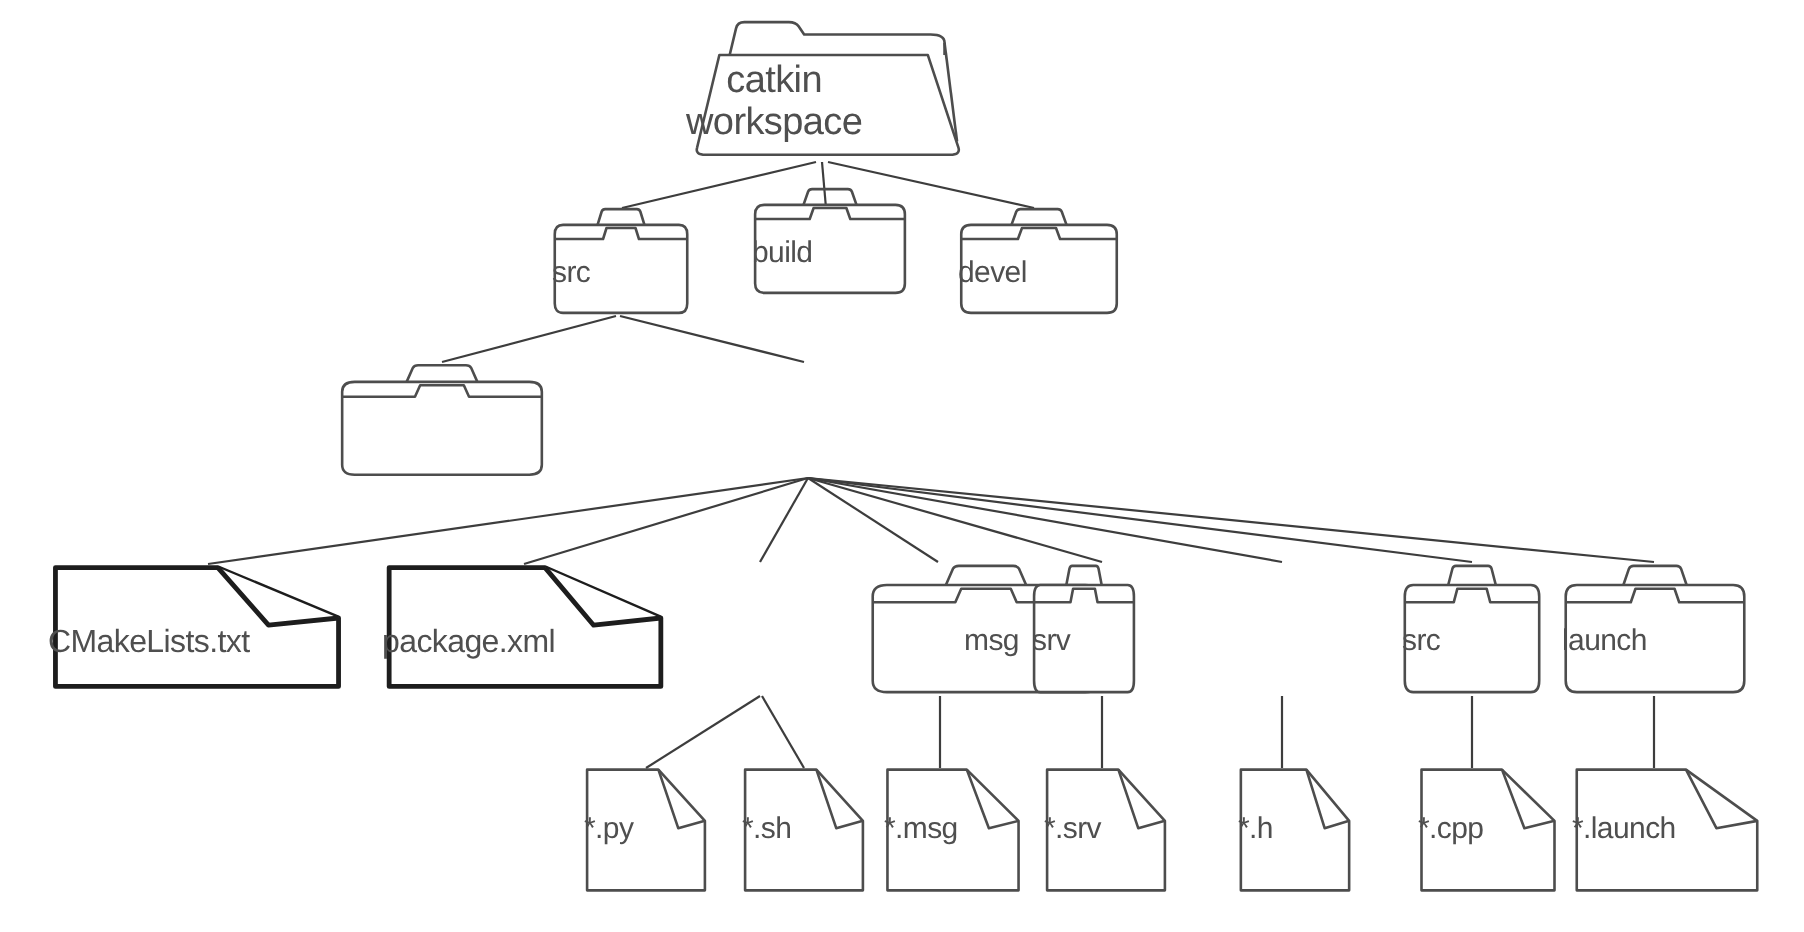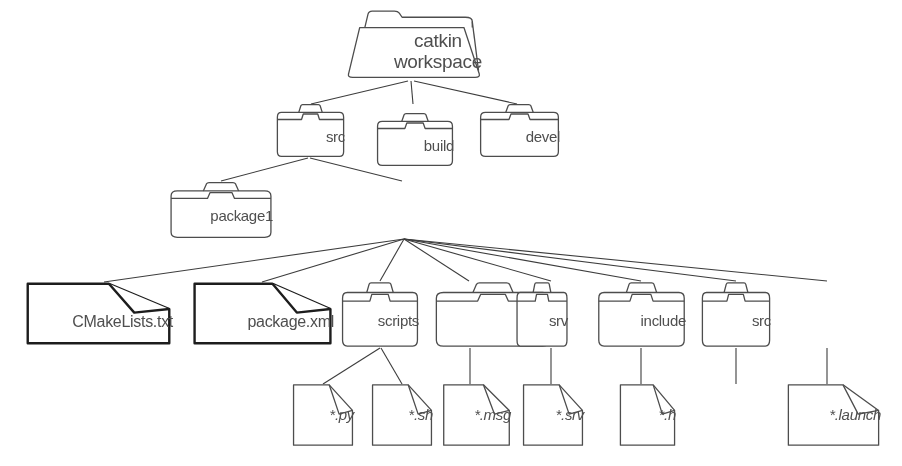--- a/index.html
+++ b/index.html
@@ -3,32 +3,32 @@
 <meta charset="utf-8">
 <style>
   html,body{margin:0;padding:0;}
   body{
     width:902px;height:466px;position:relative;background:#ffffff;
     font-family:"Liberation Sans", sans-serif;overflow:hidden;
   }
   #canvas{position:absolute;inset:0;width:902px;height:466px;}
   #edges{position:absolute;left:0;top:0;z-index:1;}
   #edges line{stroke:#3d3d3d;stroke-width:1.1;}
-  .node{position:absolute;z-index:2;display:flex;align-items:center;justify-content:flex-end;}
+  .node{position:absolute;z-index:2;display:flex;align-items:center;justify-content:flex-start;}
   .node svg{position:absolute;inset:0;width:100%;height:100%;overflow:visible;}
   .s{fill:#ffffff;stroke:#4d4d4d;stroke-width:1.3;stroke-linejoin:round;vector-effect:non-scaling-stroke;}
   .sn{fill:none;stroke:#4d4d4d;stroke-width:1.3;stroke-linejoin:round;vector-effect:non-scaling-stroke;}
   .sb{fill:#ffffff;stroke:#1d1d1d;stroke-width:2.4;stroke-linejoin:round;vector-effect:non-scaling-stroke;}
   .label{
     position:relative;z-index:3;color:#4f4f4f;font-weight:300;
     font-size:15px;line-height:1.12;text-align:center;white-space:pre-line;
     letter-spacing:-0.3px;
   }
   .folder .label{margin-top:13px;}
-  .file .label{font-style:italic;}
+  .file .label{}
   .file-bold .label{margin-top:16px;font-size:16px;}
   .open-folder .label{margin-top:12px;font-size:19px;}
   #watermark{
     position:absolute;right:18px;bottom:3px;z-index:4;
     color:#c9afaf;font-size:19px;letter-spacing:0.5px;
   }
 </style>
 </head>
 <body>
 
@@ -69,21 +69,21 @@
 
   <div class="node folder" style="left:276px;top:103px;width:69px;height:55px;">
     <svg viewBox="0 0 100 70" preserveAspectRatio="none">
       <path class="s" d="M8,12 H92 Q98,12 98,18 V62 Q98,68 92,68 H8 Q2,68 2,62 V18 Q2,12 8,12 Z"></path>
       <path class="sn" d="M33,12 L36,3.5 Q36.7,2 38.5,2 H61.5 Q63.3,2 64,3.5 L67,12"></path>
       <path class="sn" d="M2,21 H37 L39.5,14 H60.5 L63,21 H98"></path>
     </svg>
     <span class="label">src</span>
   </div>
 
-  <div class="node folder" style="left:376px;top:112px;width:78px;height:55px;">
+  <div class="node folder" style="left:376px;top:93px;width:78px;height:55px;">
     <svg viewBox="0 0 100 70" preserveAspectRatio="none">
       <path class="s" d="M8,12 H92 Q98,12 98,18 V62 Q98,68 92,68 H8 Q2,68 2,62 V18 Q2,12 8,12 Z"></path>
       <path class="sn" d="M33,12 L36,3.5 Q36.7,2 38.5,2 H61.5 Q63.3,2 64,3.5 L67,12"></path>
       <path class="sn" d="M2,21 H37 L39.5,14 H60.5 L63,21 H98"></path>
     </svg>
     <span class="label">build</span>
   </div>
 
   <div class="node folder" style="left:479px;top:103px;width:81px;height:55px;">
     <svg viewBox="0 0 100 70" preserveAspectRatio="none">
@@ -93,85 +93,76 @@
     </svg>
     <span class="label">devel</span>
   </div>
 
   <div class="node folder" style="left:169px;top:181px;width:104px;height:58px;">
     <svg viewBox="0 0 100 70" preserveAspectRatio="none">
       <path class="s" d="M8,12 H92 Q98,12 98,18 V62 Q98,68 92,68 H8 Q2,68 2,62 V18 Q2,12 8,12 Z"></path>
       <path class="sn" d="M33,12 L36,3.5 Q36.7,2 38.5,2 H61.5 Q63.3,2 64,3.5 L67,12"></path>
       <path class="sn" d="M2,21 H37 L39.5,14 H60.5 L63,21 H98"></path>
     </svg>
-    <span class="label">package1</span>
   </div>
 
 
   <div class="node file-bold" style="left:24px;top:282px;width:149px;height:63px;">
     <svg viewBox="0 0 100 70" preserveAspectRatio="none">
       <path class="sb" d="M57,2 H2.5 V68 H97.5 V30 Z"></path>
       <path class="sb" d="M57,2 L74,34 L97.5,30" fill="none"></path>
     </svg>
     <span class="label">CMakeLists.txt</span>
   </div>
 
   <div class="node file-bold" style="left:191px;top:282px;width:143px;height:63px;">
     <svg viewBox="0 0 100 70" preserveAspectRatio="none">
       <path class="sb" d="M57,2 H2.5 V68 H97.5 V30 Z"></path>
       <path class="sb" d="M57,2 L74,34 L97.5,30" fill="none"></path>
     </svg>
     <span class="label">package.xml</span>
   </div>
 
-  <div class="node folder" style="left:341px;top:281px;width:78px;height:67px;">
-    <svg viewBox="0 0 100 70" preserveAspectRatio="none">
-      <path class="s" d="M8,12 H92 Q98,12 98,18 V62 Q98,68 92,68 H8 Q2,68 2,62 V18 Q2,12 8,12 Z"></path>
-      <path class="sn" d="M33,12 L36,3.5 Q36.7,2 38.5,2 H61.5 Q63.3,2 64,3.5 L67,12"></path>
-      <path class="sn" d="M2,21 H37 L39.5,14 H60.5 L63,21 H98"></path>
-    </svg>
-    <span class="label">scripts</span>
-  </div>
 
   <div class="node folder" style="left:434px;top:281px;width:70px;height:67px;padding-left:48px;">
     <svg viewBox="0 0 100 70" preserveAspectRatio="none">
       <path class="s" d="M8,12 H92 Q98,12 98,18 V62 Q98,68 92,68 H8 Q2,68 2,62 V18 Q2,12 8,12 Z"></path>
       <path class="sn" d="M33,12 L36,3.5 Q36.7,2 38.5,2 H61.5 Q63.3,2 64,3.5 L67,12"></path>
       <path class="sn" d="M2,21 H37 L39.5,14 H60.5 L63,21 H98"></path>
     </svg>
     <span class="label">msg</span>
   </div>
 
   <div class="node folder" style="left:516px;top:281px;width:52px;height:67px;">
     <svg viewBox="0 0 100 70" preserveAspectRatio="none">
       <path class="s" d="M8,12 H92 Q98,12 98,18 V62 Q98,68 92,68 H8 Q2,68 2,62 V18 Q2,12 8,12 Z"></path>
       <path class="sn" d="M33,12 L36,3.5 Q36.7,2 38.5,2 H61.5 Q63.3,2 64,3.5 L67,12"></path>
       <path class="sn" d="M2,21 H37 L39.5,14 H60.5 L63,21 H98"></path>
     </svg>
     <span class="label">srv</span>
   </div>
 
-  <div class="node folder" style="left:597px;top:281px;width:89px;height:67px;">
-    <svg viewBox="0 0 100 70" preserveAspectRatio="none">
-      <path class="s" d="M8,12 H92 Q98,12 98,18 V62 Q98,68 92,68 H8 Q2,68 2,62 V18 Q2,12 8,12 Z"></path>
-      <path class="sn" d="M33,12 L36,3.5 Q36.7,2 38.5,2 H61.5 Q63.3,2 64,3.5 L67,12"></path>
-      <path class="sn" d="M2,21 H37 L39.5,14 H60.5 L63,21 H98"></path>
-    </svg>
-    <span class="label">include</span>
-  </div>
 
   <div class="node folder" style="left:701px;top:281px;width:70px;height:67px;">
     <svg viewBox="0 0 100 70" preserveAspectRatio="none">
       <path class="s" d="M8,12 H92 Q98,12 98,18 V62 Q98,68 92,68 H8 Q2,68 2,62 V18 Q2,12 8,12 Z"></path>
       <path class="sn" d="M33,12 L36,3.5 Q36.7,2 38.5,2 H61.5 Q63.3,2 64,3.5 L67,12"></path>
       <path class="sn" d="M2,21 H37 L39.5,14 H60.5 L63,21 H98"></path>
     </svg>
     <span class="label">src</span>
   </div>
 
+  <div class="node folder" style="left:781px;top:281px;width:93px;height:67px;">
+    <svg viewBox="0 0 100 70" preserveAspectRatio="none">
+      <path class="s" d="M8,12 H92 Q98,12 98,18 V62 Q98,68 92,68 H8 Q2,68 2,62 V18 Q2,12 8,12 Z"></path>
+      <path class="sn" d="M33,12 L36,3.5 Q36.7,2 38.5,2 H61.5 Q63.3,2 64,3.5 L67,12"></path>
+      <path class="sn" d="M2,21 H37 L39.5,14 H60.5 L63,21 H98"></path>
+    </svg>
+    <span class="label">launch</span>
+  </div>
 
   <div class="node file" style="left:292px;top:383px;width:62px;height:64px;">
     <svg viewBox="0 0 100 70" preserveAspectRatio="none">
       <path class="s" d="M60,2 H2.5 V68 H97.5 V30 Z"></path>
       <path class="sn" d="M60,2 L76,34 L97.5,30"></path>
     </svg>
     <span class="label">*.py</span>
   </div>
 
   <div class="node file" style="left:371px;top:383px;width:62px;height:64px;">
@@ -199,20 +190,27 @@
   </div>
 
   <div class="node file" style="left:619px;top:383px;width:57px;height:64px;">
     <svg viewBox="0 0 100 70" preserveAspectRatio="none">
       <path class="s" d="M60,2 H2.5 V68 H97.5 V30 Z"></path>
       <path class="sn" d="M60,2 L76,34 L97.5,30"></path>
     </svg>
     <span class="label">*.h</span>
   </div>
 
+  <div class="node file" style="left:709px;top:383px;width:70px;height:64px;">
+    <svg viewBox="0 0 100 70" preserveAspectRatio="none">
+      <path class="s" d="M60,2 H2.5 V68 H97.5 V30 Z"></path>
+      <path class="sn" d="M60,2 L76,34 L97.5,30"></path>
+    </svg>
+    <span class="label">*.cpp</span>
+  </div>
 
   <div class="node file" style="left:786px;top:383px;width:95px;height:64px;">
     <svg viewBox="0 0 100 70" preserveAspectRatio="none">
       <path class="s" d="M60,2 H2.5 V68 H97.5 V30 Z"></path>
       <path class="sn" d="M60,2 L76,34 L97.5,30"></path>
     </svg>
     <span class="label">*.launch</span>
   </div>
 
 

